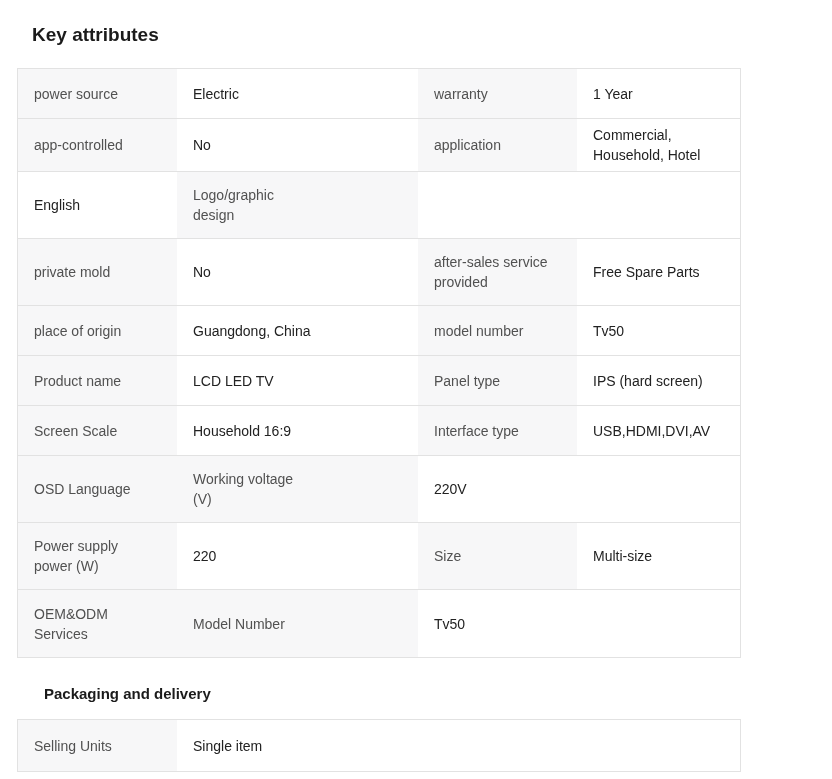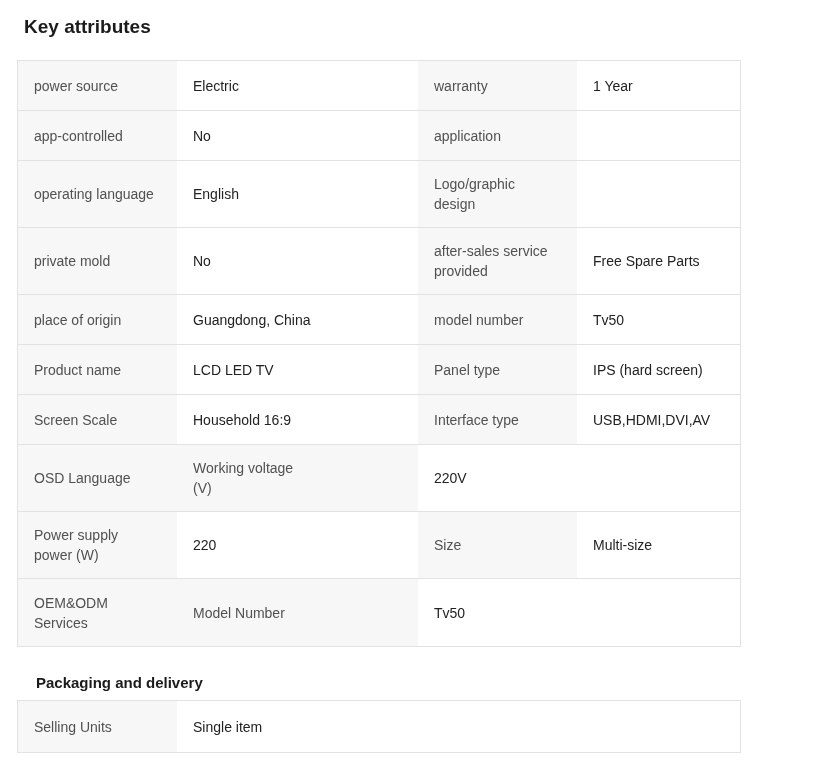--- a/index.html
+++ b/index.html
@@ -16,21 +16,21 @@
     height: 779px;
     background: #ffffff;
     font-family: "Liberation Sans", sans-serif;
     overflow: hidden;
   }
   .page { width: 832px; height: 779px; }
 
   .section-title {
     color: var(--heading-text, #1b1b1b);
     font-weight: 700;
-    margin: 8px;
+    margin: 16px;
   }
   .section-title.main {
     font-size: 19px;
     line-height: 26px;
     padding: 6px 0 0 16px;
   }
   .section-title.sub {
     font-size: 15px;
     line-height: 19px;
     margin-top: 26px;
@@ -85,24 +85,24 @@
       <div class="cell label">power source</div>
       <div class="cell value">Electric</div>
       <div class="cell label">warranty</div>
       <div class="cell value">1 Year</div>
     </div>
 
     <div class="row">
       <div class="cell label">app-controlled</div>
       <div class="cell value">No</div>
       <div class="cell label">application</div>
+      <div class="cell value">Commercial, Household, Hotel</div>
     </div>
 
     <div class="row tall">
-      <div class="cell label">operating language</div>
       <div class="cell value">English</div>
       <div class="cell label">Logo/graphic
 design</div>
     </div>
 
     <div class="row tall">
       <div class="cell label">private mold</div>
       <div class="cell value">No</div>
       <div class="cell label">after-sales service
 provided</div>

